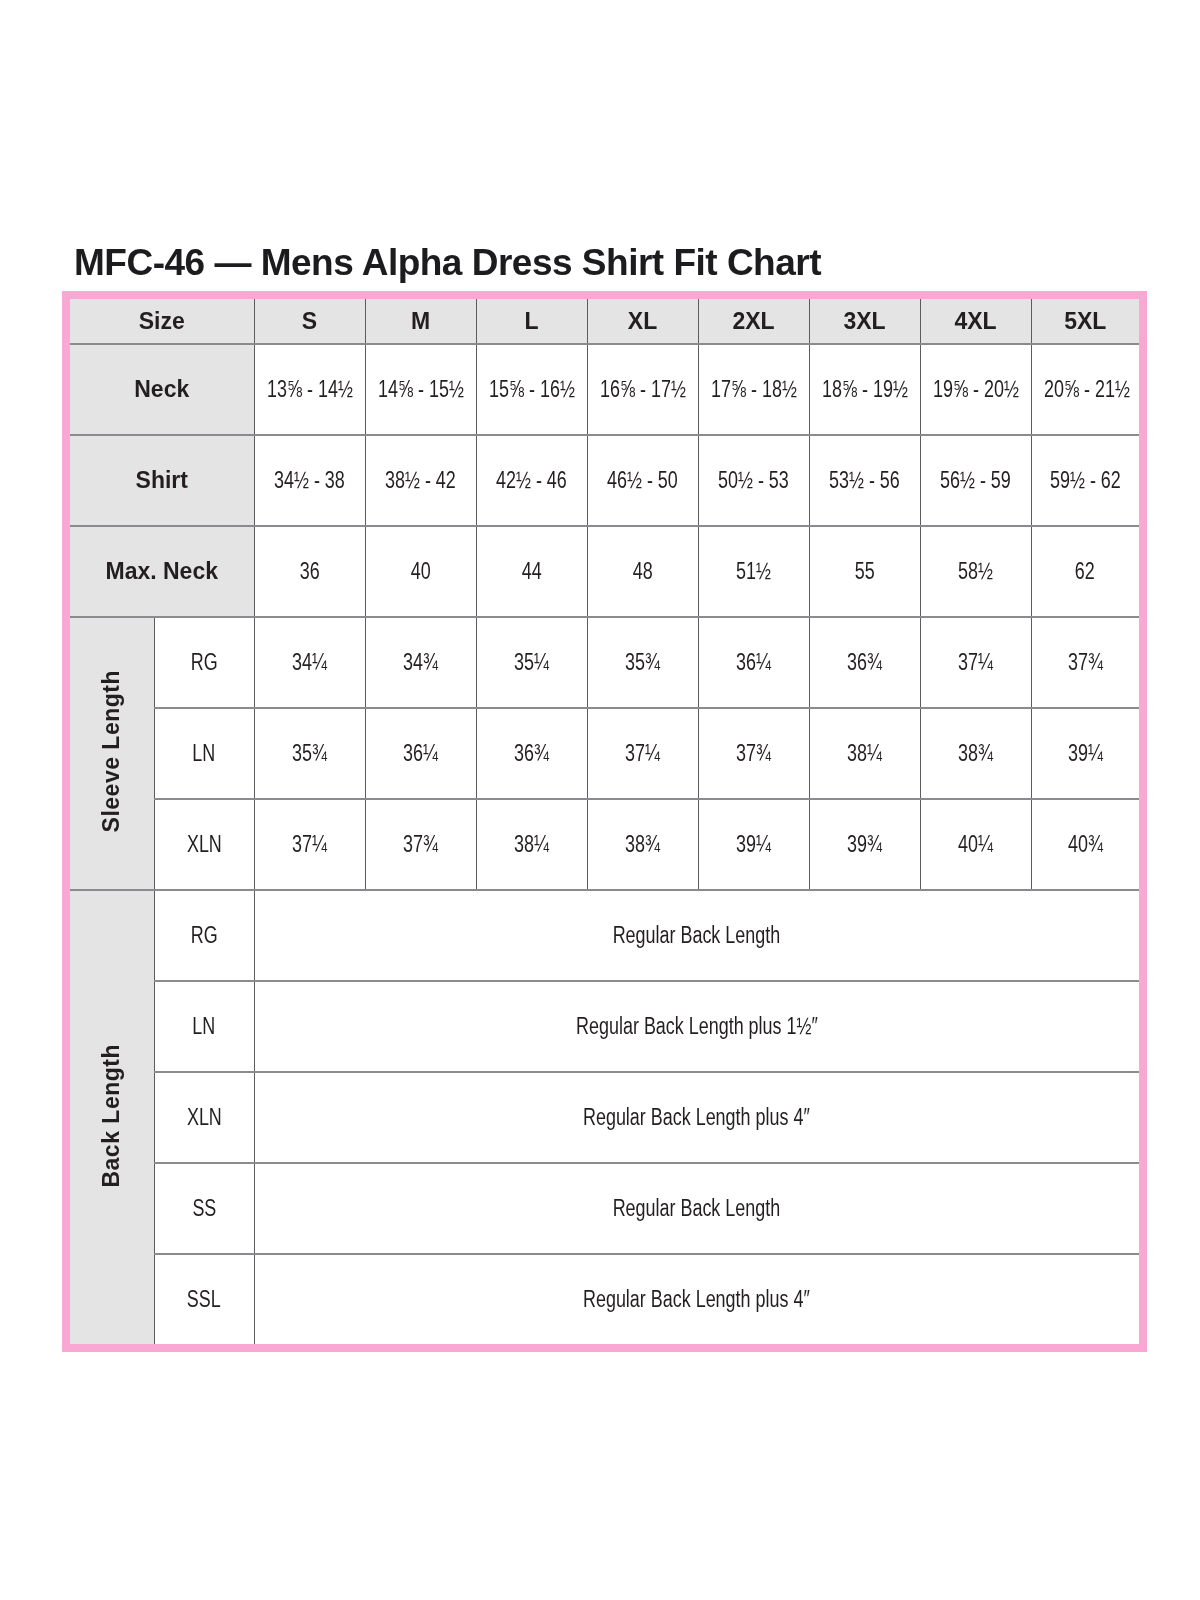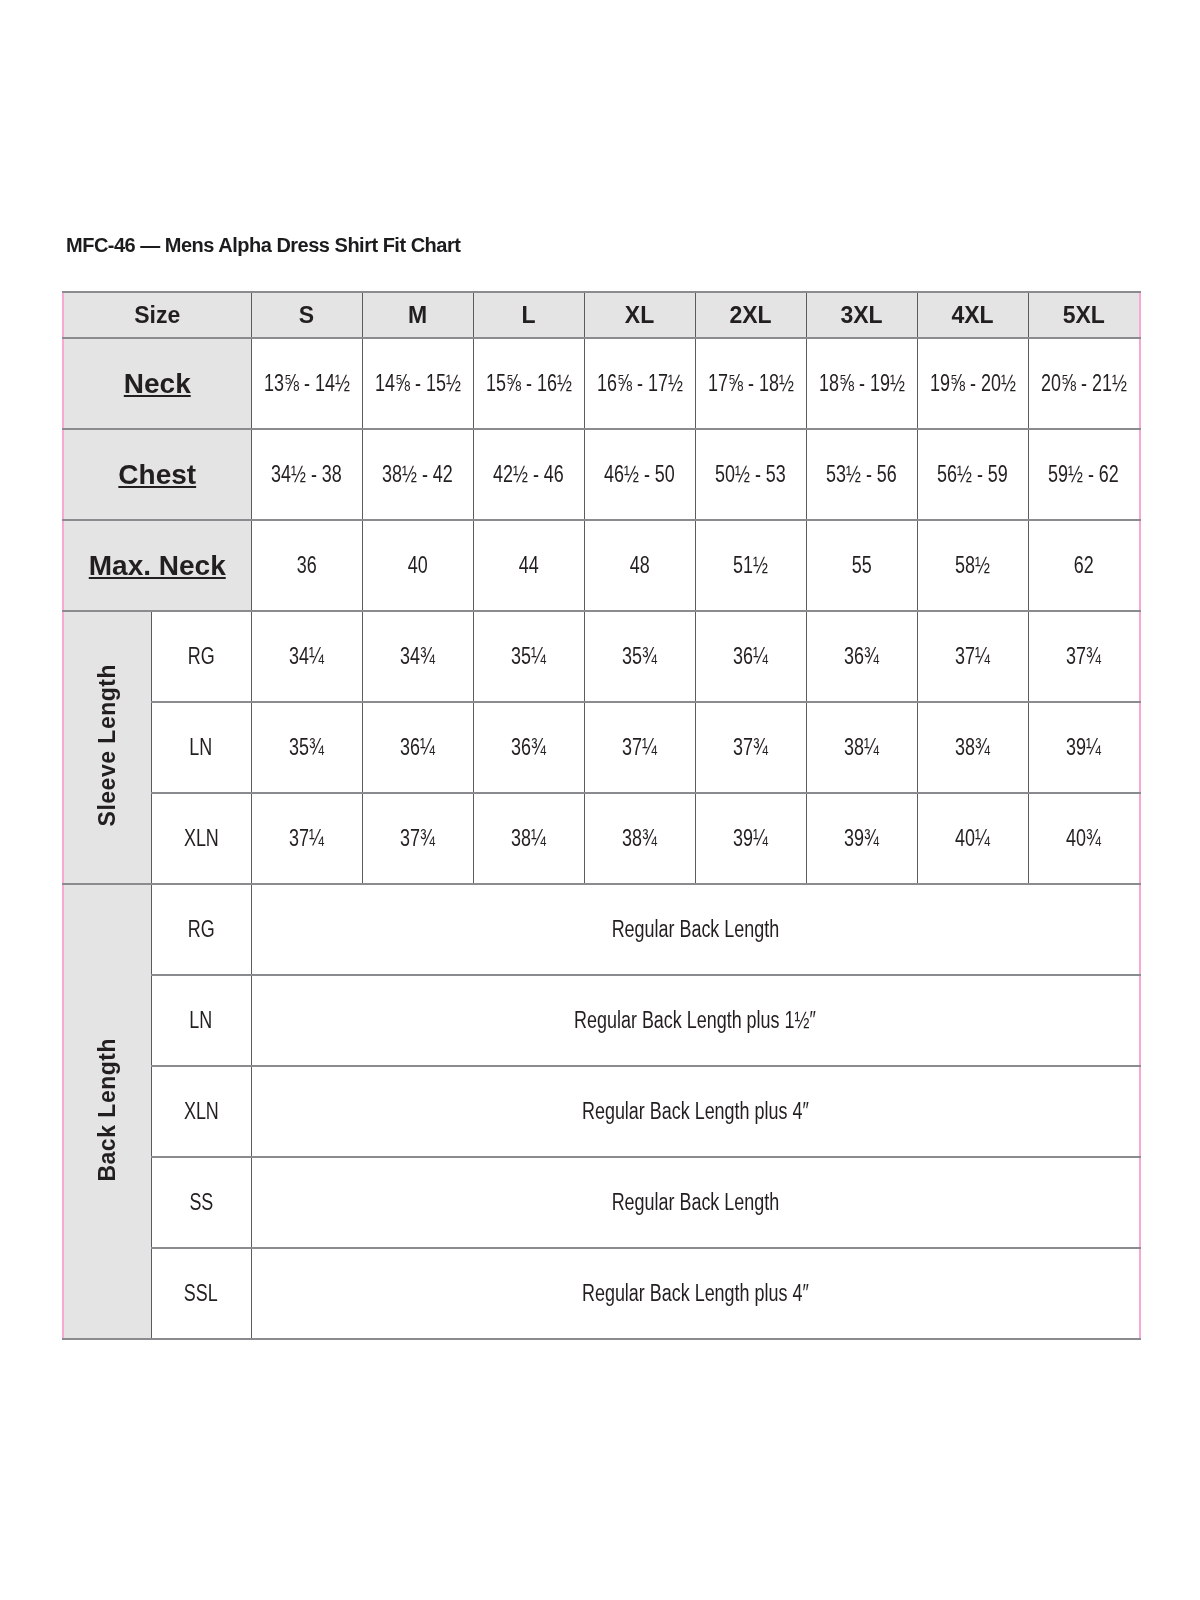--- a/index.html
+++ b/index.html
@@ -12,58 +12,57 @@
     height: 1600px;
     position: relative;
     overflow: hidden;
     font-family: "Liberation Sans", "DejaVu Sans", sans-serif;
     color: #231f20;
   }
   .page-title {
     position: absolute;
     left: 62px;
     top: 230px;
-    margin: 4px;
-    font-size: 20px;
+    margin: 12px;
+    font-size: 37px;
     font-weight: bold;
     letter-spacing: -0.5px;
     color: #1c1c1e;
     white-space: nowrap;
   }
   table.fit-chart {
     position: absolute;
     left: 62px;
     top: 291px;
     width: 1077px;
     table-layout: fixed;
     border-collapse: collapse;
-    border: 2px solid #f9a8d4;
+    border: 8px solid #f9a8d4;
   }
   table.fit-chart th,
   table.fit-chart td {
     padding: 0;
     text-align: center;
     vertical-align: middle;
     border-left: 1px solid #5b5c5e;
     border-right: 1px solid #5b5c5e;
     border-top: 2px solid #8a8b8e;
     border-bottom: 2px solid #8a8b8e;
     background: #ffffff;
     overflow: hidden;
   }
   .gray { background: #e4e4e4 !important; }
   tr.hdr-row th {
     height: 44px;
     font-size: 23px;
     font-weight: bold;
   }
   th.row-label {
-    font-size: 28px;
-    font-weight: bold;
-    text-decoration: underline;
+    font-size: 23px;
+    font-weight: bold;
   }
   td.val-cell, td.sub-label-cell, td.merged-cell {
     height: 89px;
     font-weight: normal;
   }
   .cond {
     display: inline-block;
     font-size: 23px;
     white-space: nowrap;
     transform: scaleX(0.78);
@@ -118,21 +117,21 @@
     <td class="val-cell"><span class="cond">14⅝ - 15½</span></td>
     <td class="val-cell"><span class="cond">15⅝ - 16½</span></td>
     <td class="val-cell"><span class="cond">16⅝ - 17½</span></td>
     <td class="val-cell"><span class="cond">17⅝ - 18½</span></td>
     <td class="val-cell"><span class="cond">18⅝ - 19½</span></td>
     <td class="val-cell"><span class="cond">19⅝ - 20½</span></td>
     <td class="val-cell"><span class="cond">20⅝ - 21½</span></td>
   </tr>
 
   <tr>
-    <th colspan="2" class="gray row-label">Chest</th>
+    <th colspan="2" class="gray row-label">Shirt</th>
     <td class="val-cell"><span class="cond">34½ - 38</span></td>
     <td class="val-cell"><span class="cond">38½ - 42</span></td>
     <td class="val-cell"><span class="cond">42½ - 46</span></td>
     <td class="val-cell"><span class="cond">46½ - 50</span></td>
     <td class="val-cell"><span class="cond">50½ - 53</span></td>
     <td class="val-cell"><span class="cond">53½ - 56</span></td>
     <td class="val-cell"><span class="cond">56½ - 59</span></td>
     <td class="val-cell"><span class="cond">59½ - 62</span></td>
   </tr>
 

